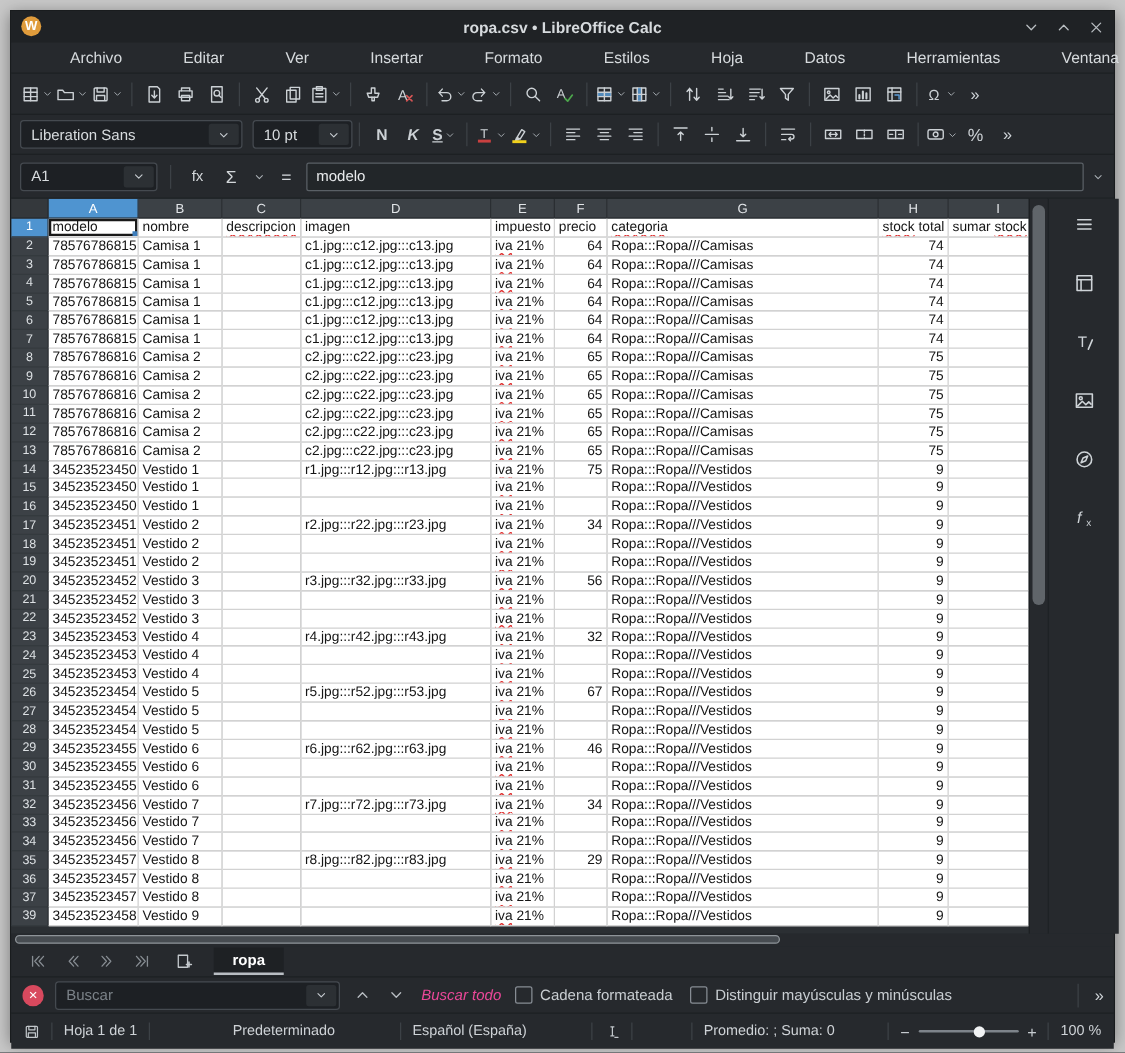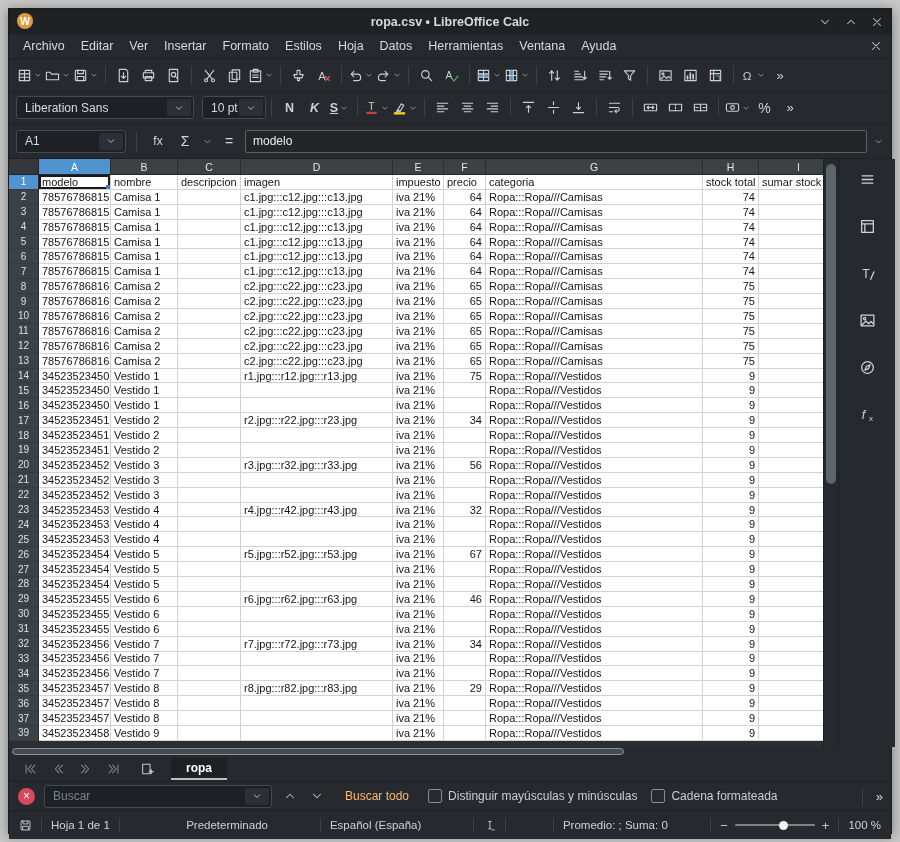--- a/index.html
+++ b/index.html
@@ -6,21 +6,21 @@
   body{width:900px;height:842px;background:#c8c8c8;font-family:"Liberation Sans","DejaVu Sans",sans-serif;overflow:hidden;position:relative;}
   .window{position:absolute;left:8px;top:8px;width:884px;height:826px;background:#26292d;border:1px solid #191c1e;box-sizing:border-box;display:flex;flex-direction:column;box-shadow:0 2px 12px rgba(0,0,0,.4);}
   
   .titlebar{height:25px;flex:none;background:#1f2225;display:flex;align-items:center;position:relative;color:#d6dadd;font-size:12.5px;}
   .badge{position:absolute;left:8px;top:4px;width:16px;height:16px;border-radius:50%;background:#e09c3c;color:#fff;font-size:10.5px;font-weight:bold;display:flex;align-items:center;justify-content:center;}
   .wtitle{margin:0 auto;font-weight:bold;}
   .wbtns{position:absolute;right:6px;top:0;height:100%;display:flex;align-items:center;gap:10px;color:#b9bec2;}
   .wbtn{width:16px;height:16px;display:flex;align-items:center;justify-content:center;}
   
   .menubar{height:24px;flex:none;display:flex;align-items:center;padding:0 6px;color:#d6dadd;font-size:12.5px;background:#26292d;}
-  .menu-item{padding:2px 8px;border-radius:2px;}
+  .menu-item{padding:2px 8px;border-radius:2px;margin-left:33px;}
   .menu-close{margin-left:auto;color:#c3c8cc;width:18px;display:flex;justify-content:center;}
   
   .tb{flex:none;display:flex;align-items:center;padding:0 7px;background:#26292d;border-top:1px solid #1d2023;color:#ccd1d5;}
   .tb1{height:32px;}
   .tb2{height:31px;}
   .tbtn{height:24px;min-width:23px;display:flex;align-items:center;justify-content:center;border-radius:3px;padding:0 1px;}
   .tbtn .txt{font-size:12.5px;font-weight:bold;}
   .tbtn.italic .txt{font-style:italic;}
   .tbtn.underl .txt{text-decoration:underline;}
   .tsep{width:1px;height:19px;background:#3c4146;margin:0 5px;flex:none;}
@@ -62,21 +62,21 @@
   .tabs{height:24px;flex:none;background:#26292d;display:flex;align-items:center;padding-left:8px;color:#9aa0a6;}
   .tabnav{display:flex;gap:3px;align-items:center;color:#878d93;}
   .tabnav .tbtn{width:20px;height:20px;}
   .addsheet{margin-left:8px;color:#c4c9cd;}
   .sheettab{margin-left:12px;height:22px;display:flex;align-items:center;padding:0 15px;color:#fff;font-weight:bold;font-size:12px;background:#1e2124;border-bottom:2px solid #b9bec3;box-sizing:border-box;}
   .findbar{height:28px;flex:none;background:#26292d;border-top:1px solid #1d2023;display:flex;align-items:center;gap:9px;padding:0 9px;color:#c9ced2;font-size:12px;}
   .findclose{width:17px;height:17px;border-radius:50%;background:#d8495e;color:#fff;display:flex;align-items:center;justify-content:center;font-size:12px;line-height:1;flex:none;}
   .find-combo{width:228px;flex:none;}
   .find-combo .val{color:#7b8288;}
   .findnav{color:#b9bec3;width:18px;display:flex;justify-content:center;}
-  .findall{color:#fdba74;margin:0 10px;}
+  .findall{color:#ec4899;margin:0 2px;font-style:italic;}
   .opt{display:flex;align-items:center;gap:6px;}
   .cb{width:12px;height:12px;border:1px solid #878d94;border-radius:2px;flex:none;}
   .fb-end{margin-left:auto;display:flex;align-items:center;gap:8px;}
   
   .statusbar{height:28px;flex:none;background:#26292d;border-top:1px solid #1d2023;display:flex;align-items:center;font-size:11.5px;color:#ced2d6;padding:0 10px;}
   .ssep{width:1px;height:14px;background:#3c4146;margin:0 9px;flex:none;}
   .sb-ico{color:#c2c7cb;display:flex;align-items:center;}
   .zslider{display:flex;align-items:center;gap:7px;flex:none;}
   .ztrack{width:80px;height:2px;background:#7d838a;position:relative;border-radius:1px;}
   .zknob{position:absolute;left:55%;top:-3.5px;width:9px;height:9px;border-radius:50%;background:#f1f3f4;}
@@ -397,21 +397,21 @@
   <div class="tb tb2">
     <div class="combo" style="width:178px;flex:none;">
       <span class="val">Liberation Sans</span>
       <span class="cbtn">
           <svg viewBox="0 0 16 16" width="12" height="12" fill="none" stroke="currentColor" stroke-width="1.2" stroke-linecap="round" stroke-linejoin="round">
             <path d="M4.5 6.5L8 10l3.5-3.5" fill="none"></path>
           </svg>
         </span>
     </div>
     <div style="width:8px;"></div>
-    <div class="combo" style="width:64px;flex:none;">
+    <div class="combo" style="width:80px;flex:none;">
       <span class="val">10 pt</span>
       <span class="cbtn">
           <svg viewBox="0 0 16 16" width="12" height="12" fill="none" stroke="currentColor" stroke-width="1.2" stroke-linecap="round" stroke-linejoin="round">
             <path d="M4.5 6.5L8 10l3.5-3.5" fill="none"></path>
           </svg>
         </span>
     </div>
     <div class="tsep"></div>
     <span id="tb2-items" style="display:flex;align-items:center;">
         <span class="tbtn">
@@ -1166,25 +1166,25 @@
       </span>
     <span class="findnav">
         <svg viewBox="0 0 16 16" width="14" height="14" fill="none" stroke="currentColor" stroke-width="1.2" stroke-linecap="round" stroke-linejoin="round">
           <path d="M4 6l4 4 4-4"></path>
         </svg>
       </span>
     <span class="findall">Buscar todo</span>
     <span id="find-options" style="display:flex;align-items:center;gap:14px;">
         <label class="opt">
           <span class="cb"></span>
-          <span>Distinguir mayúsculas y minúsculas</span>
+          <span>Cadena formateada</span>
         </label>
         <label class="opt">
           <span class="cb"></span>
-          <span>Cadena formateada</span>
+          <span>Distinguir mayúsculas y minúsculas</span>
         </label>
       </span>
     <span class="fb-end">
       <span class="tsep"></span>
       <span class="overflow-gl">»</span>
     </span>
   </div>
 
   <div class="statusbar">
     <span class="sb-ico">

